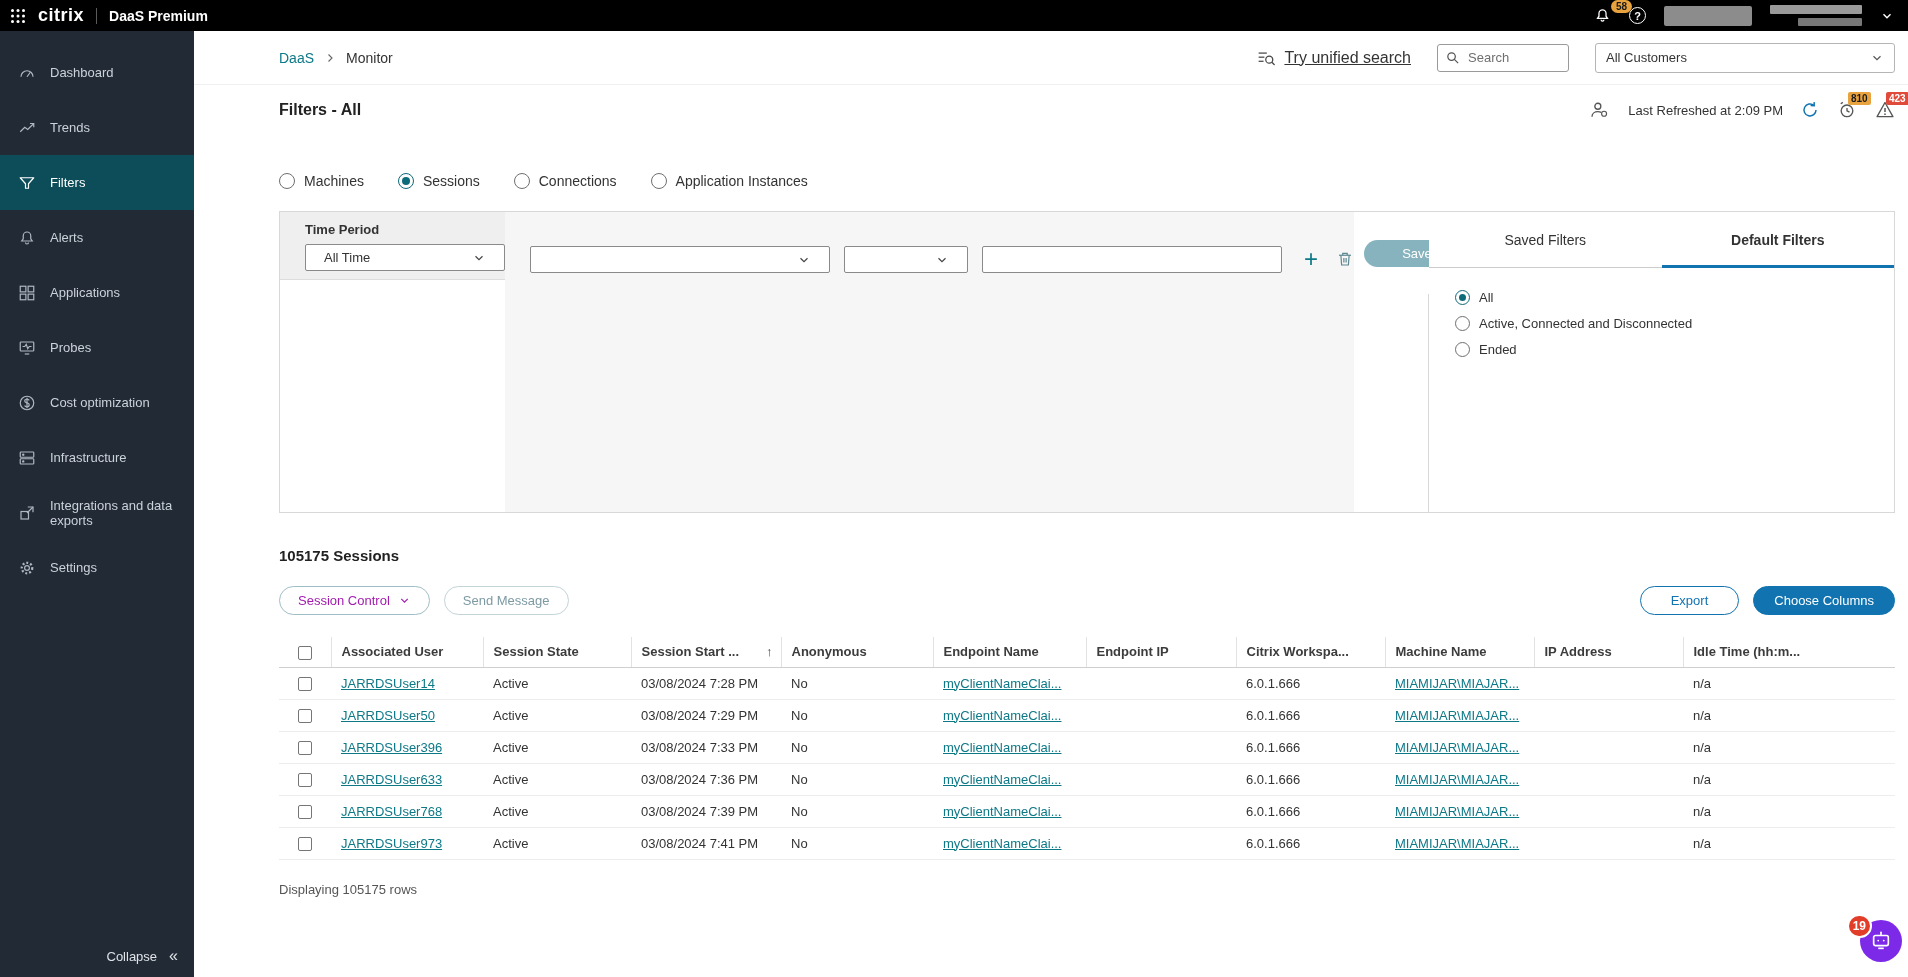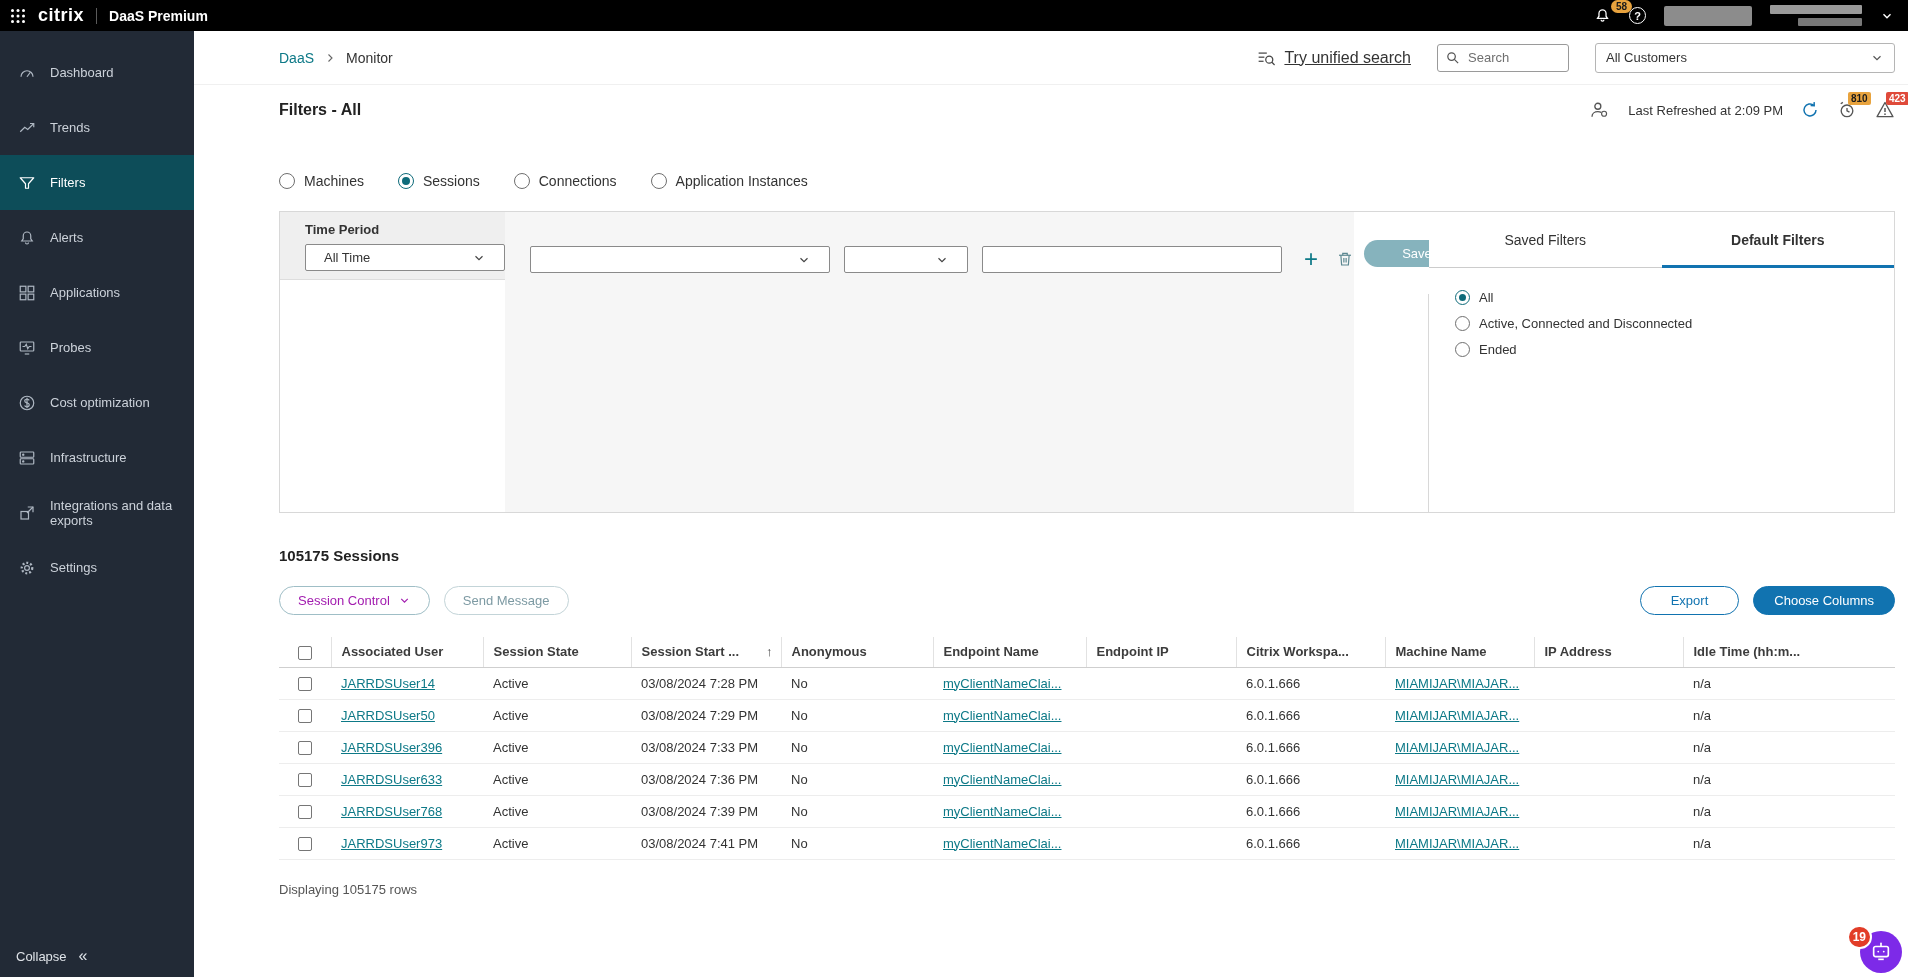--- a/index.html
+++ b/index.html
@@ -30,21 +30,21 @@
   .redact-stack span:first-child{ width:92px; height:9px; background:#9a9a9a; border-radius:1px; }
   .redact-stack span:last-child{ width:64px; height:8px; background:#777; border-radius:1px; }
 
   
   .body-wrap{ flex:1; display:flex; min-height:0; }
   .sidebar{ width:194px; background:var(--sidebar-bg); color:#ccd2da; display:flex; flex-direction:column; padding-top:14px; flex:0 0 auto; }
   .side-item{ height:55px; display:flex; align-items:center; gap:14px; padding:0 18px; cursor:pointer; font-size:13px; }
   .side-item svg{ flex:0 0 auto; color:#aeb7c2; }
   .side-item.active{ background:var(--sidebar-active); color:#fff; }
   .side-item.active svg{ color:#fff; }
-  .collapse-row{ margin-top:auto; display:flex; justify-content:flex-start; align-items:center; gap:12px; padding:0 16px 12px; font-size:13px; cursor:pointer; color:#dfe3e8;}
+  .collapse-row{ margin-top:auto; display:flex; justify-content:flex-end; align-items:center; gap:12px; padding:0 16px 12px; font-size:13px; cursor:pointer; color:#dfe3e8;}
   .collapse-chev{ font-size:16px; }
 
   .content{ flex:1; background:#fff; display:flex; flex-direction:column; min-width:0; }
   .pad{ padding-left:85px; padding-right:13px; }
 
   
   .crumb-row{ height:54px; display:flex; align-items:center; border-bottom:1px solid #f0f0f0; }
   .crumb-root{ color:var(--teal); font-size:14px; text-decoration:none; cursor:pointer; }
   .crumb-chev{ margin:0 10px; color:#666; display:inline-flex; }
   .crumb-cur{ font-size:14px; color:#333; }
@@ -120,21 +120,21 @@
   th{ height:30px; text-align:left; font-size:13px; font-weight:700; color:#3c3c3c; padding:0 6px 0 10px; border-bottom:1px solid #cfcfcf; border-right:1px solid #e2e2e2; background:#fff; white-space:nowrap; overflow:hidden; }
   th:last-child{ border-right:none; }
   td{ height:32px; font-size:13px; color:#333; padding:0 6px 0 10px; border-bottom:1px solid #ededed; white-space:nowrap; overflow:hidden; }
   .c-cbx{ text-align:center; padding:0; }
   .cbx{ display:inline-block; width:14px; height:14px; border:1px solid #767676; border-radius:2px; background:#fff; vertical-align:middle; cursor:pointer; }
   .tlink{ color:var(--teal); text-decoration:underline; cursor:pointer; }
   .sort{ float:right; color:#444; font-size:13px; margin-right:2px; cursor:pointer; }
   .footer-row{ margin-top:22px; font-size:13px; color:#555; }
 
   
-  .fab{ position:absolute; right:6px; bottom:4px; width:44px; height:44px;text-align:center; }
+  .fab{ position:absolute; right:6px; bottom:15px; width:44px; height:44px;text-align:center; }
   .fab-purple{ position:absolute; right:0; bottom:0; width:42px; height:42px; border-radius:50%; background:#7d2ae8; display:grid; place-items:center; color:#fff; cursor:pointer; }
   .fab-red{ position:absolute; right:30px; bottom:24px; min-width:24px; height:24px; border-radius:12px; background:#e23d28; color:#fff; font-size:12px; font-weight:700; display:grid; place-items:center; border:2px solid #fff; padding:0 4px; z-index:2; }
 </style>
 </head>
 <body>
 
 <div class="app">
 
   <header class="topbar">
     <span class="grid-btn">

